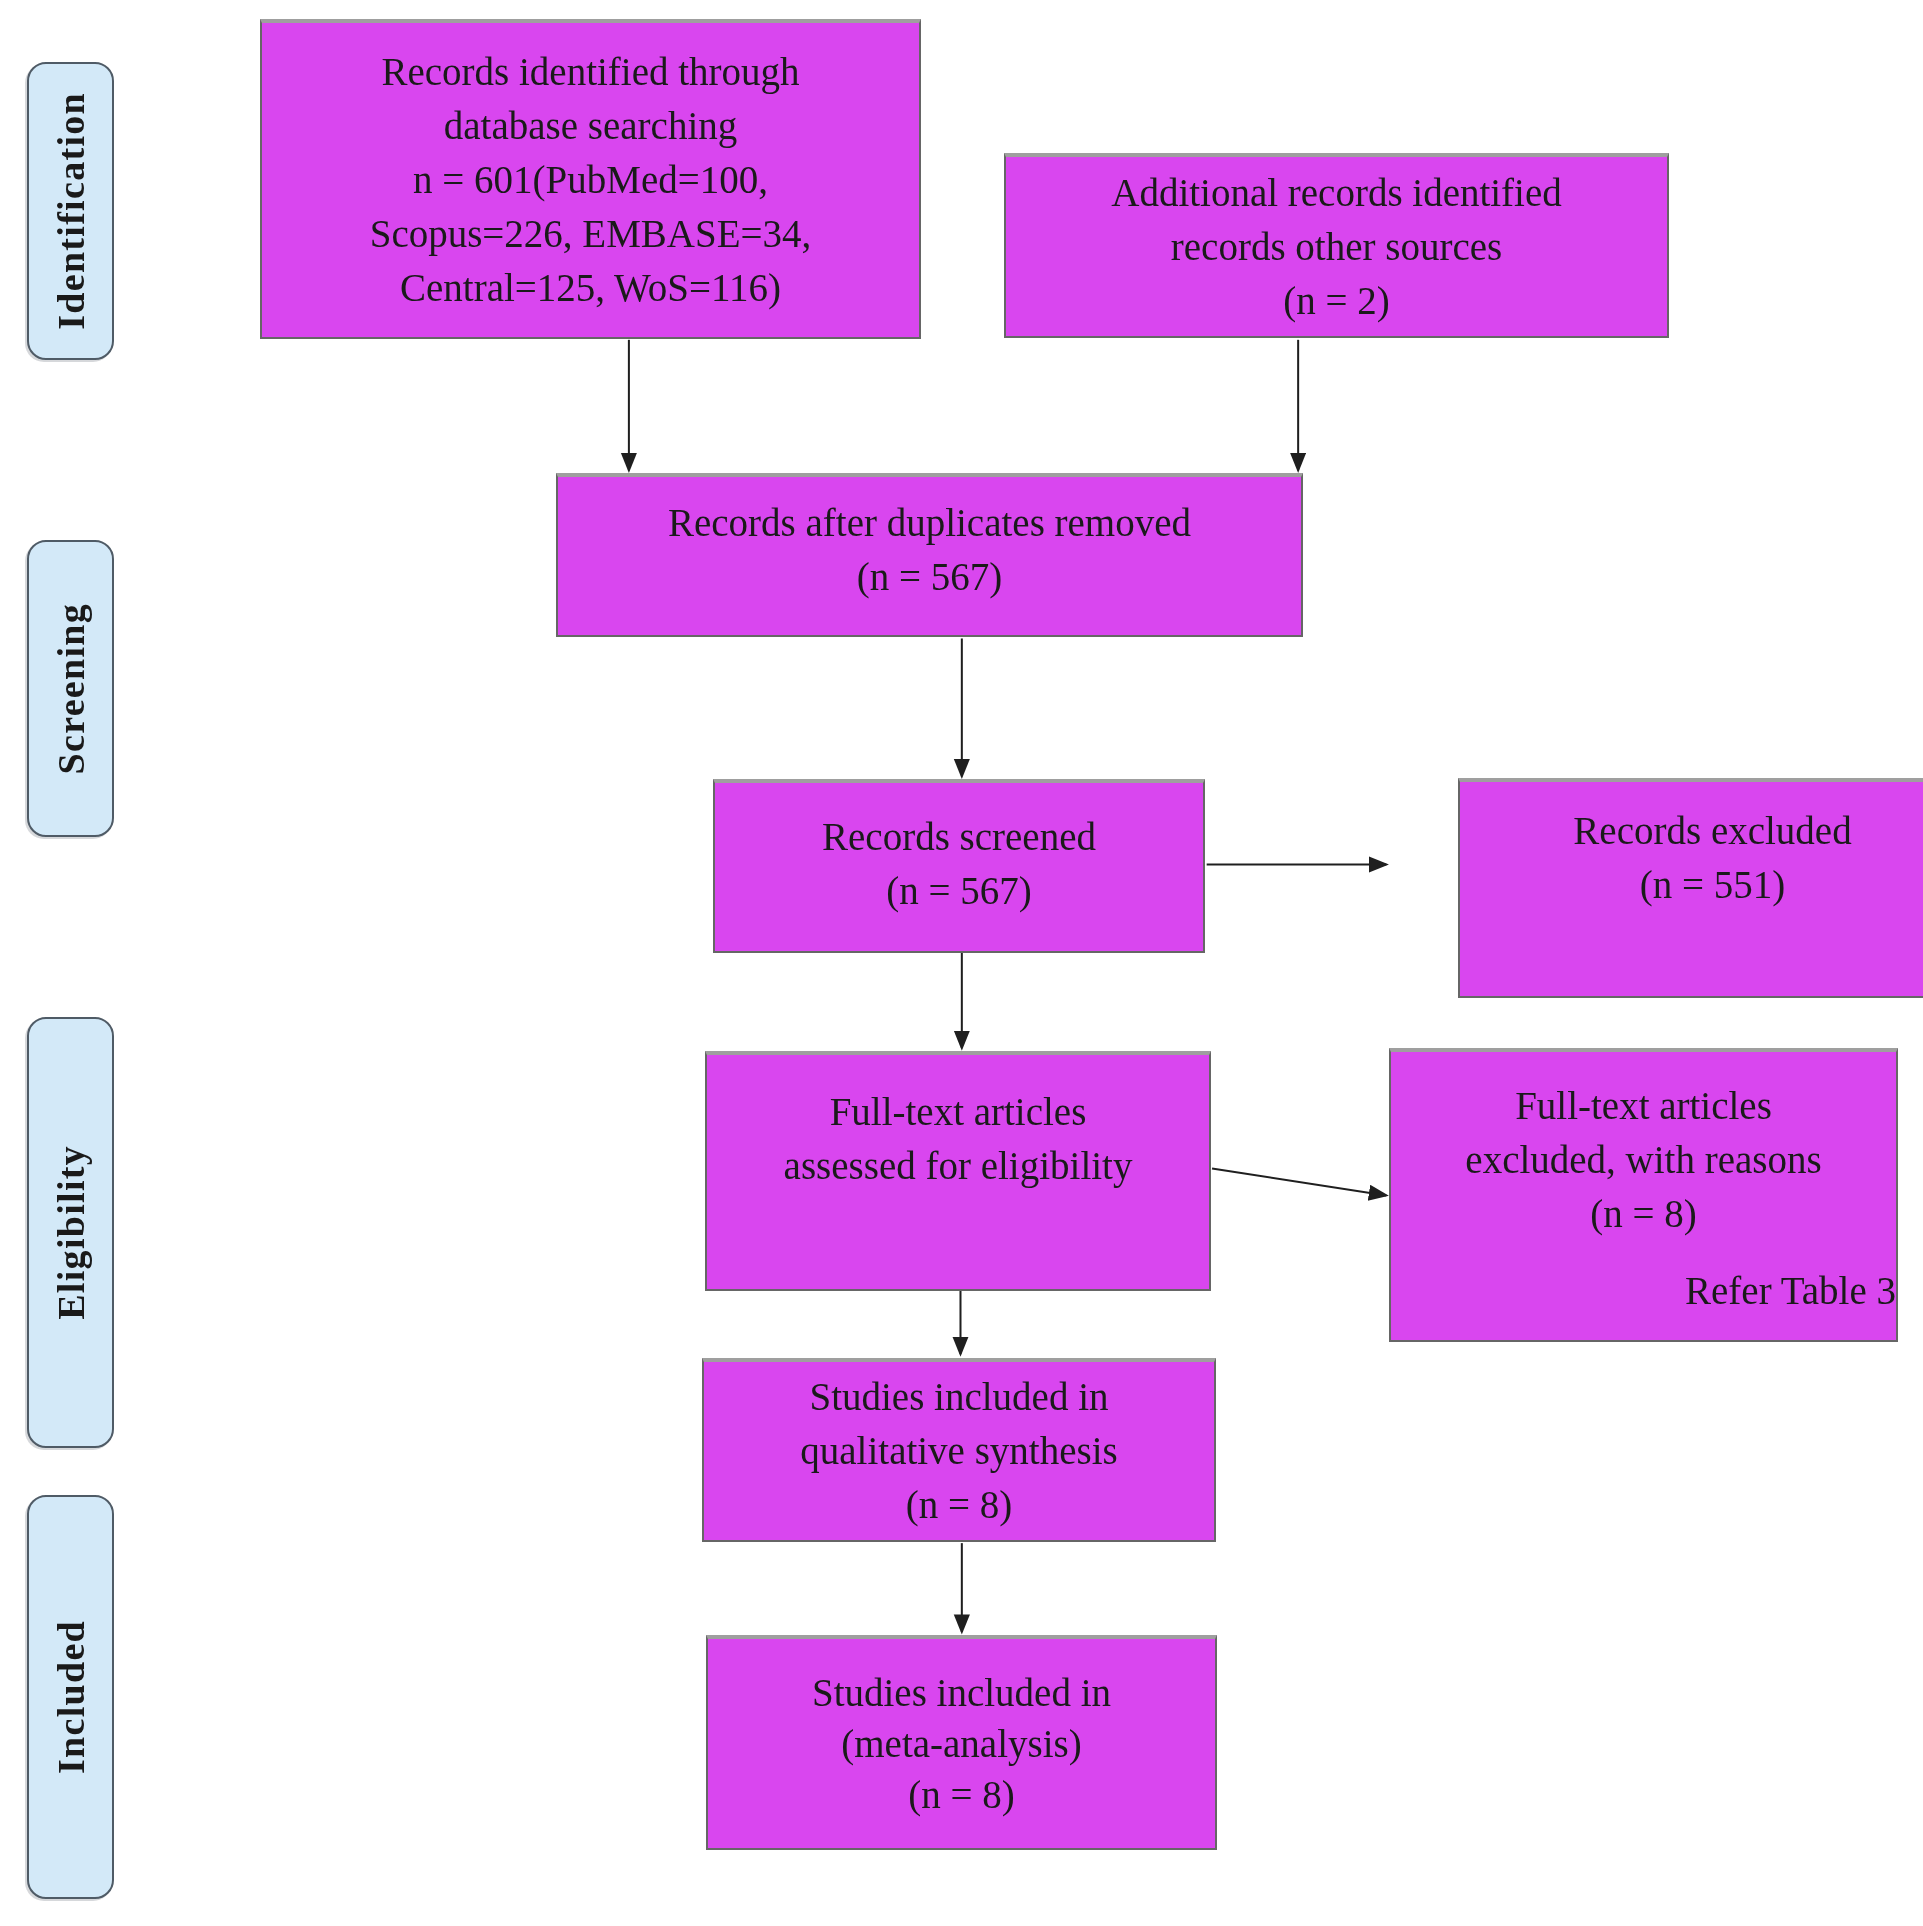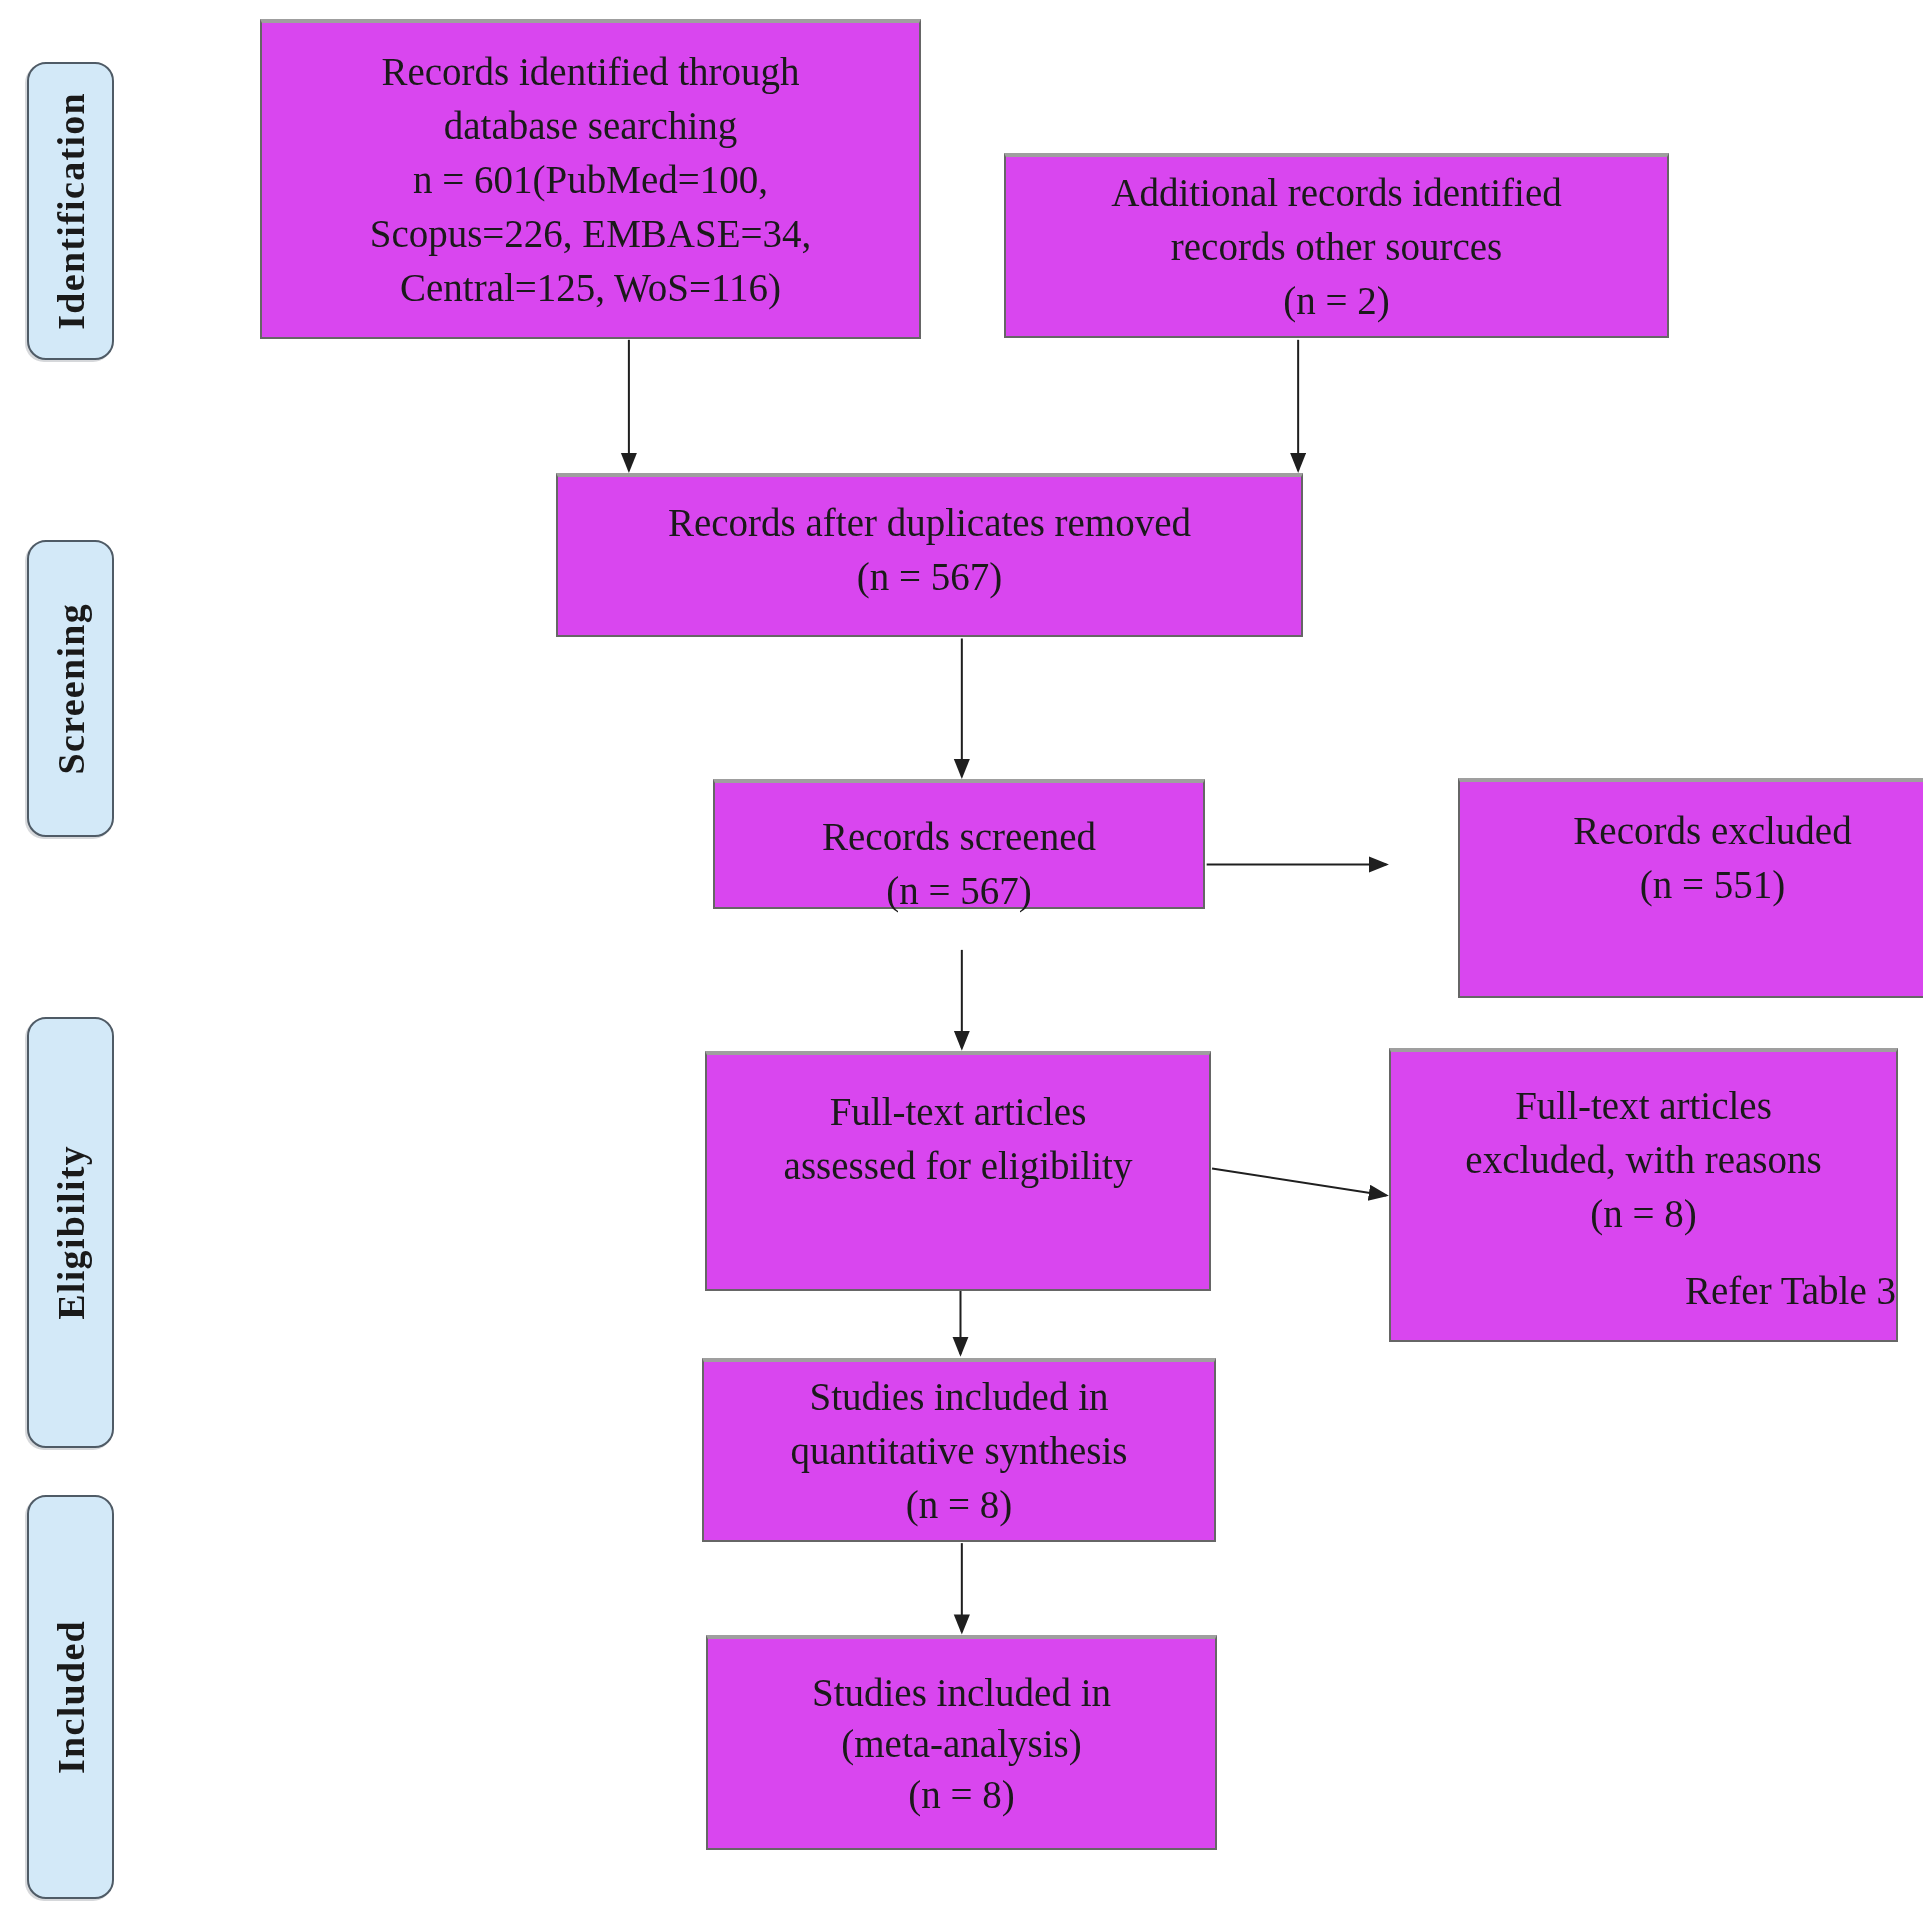--- a/index.html
+++ b/index.html
@@ -100,21 +100,21 @@
     <span class="ln">Additional records identified</span>
     <span class="ln">records other sources</span>
     <span class="ln">(n = 2)</span>
   </div>
 
   <div class="fbox" style="left:556px; top:473px; width:747px; height:164px; padding-top:19px;">
     <span class="ln">Records after duplicates removed</span>
     <span class="ln">(n = 567)</span>
   </div>
 
-  <div class="fbox" style="left:713px; top:779px; width:492px; height:130px; padding-top:27px;">
+  <div class="fbox" style="left:713px; top:779px; width:492px; height:174px; padding-top:27px;">
     <span class="ln">Records screened</span>
     <span class="ln">(n = 567)</span>
   </div>
 
   <div class="fbox" style="left:1458px; top:778px; width:509px; height:220px; padding-top:22px;">
     <span class="ln">Records excluded</span>
     <span class="ln">(n = 551)</span>
   </div>
 
   <div class="fbox" style="left:705px; top:1051px; width:506px; height:240px; padding-top:30px;">
@@ -124,21 +124,21 @@
 
   <div class="fbox" style="left:1389px; top:1048px; width:509px; height:294px; padding-top:27px;">
     <span class="ln">Full-text articles</span>
     <span class="ln">excluded, with reasons</span>
     <span class="ln">(n = 8)</span>
     <span class="note">Refer Table 3</span>
   </div>
 
   <div class="fbox vcenter" style="left:702px; top:1358px; width:514px; height:184px;">
     <span class="ln">Studies included in</span>
-    <span class="ln">quantitative synthesis</span>
+    <span class="ln">qualitative synthesis</span>
     <span class="ln">(n = 8)</span>
   </div>
 
   <div class="fbox vcenter" style="left:706px; top:1635px; width:511px; height:215px; line-height:51px;">
     <span class="ln">Studies included in</span>
     <span class="ln">(meta-analysis)</span>
     <span class="ln">(n = 8)</span>
   </div>
 
 </div>

